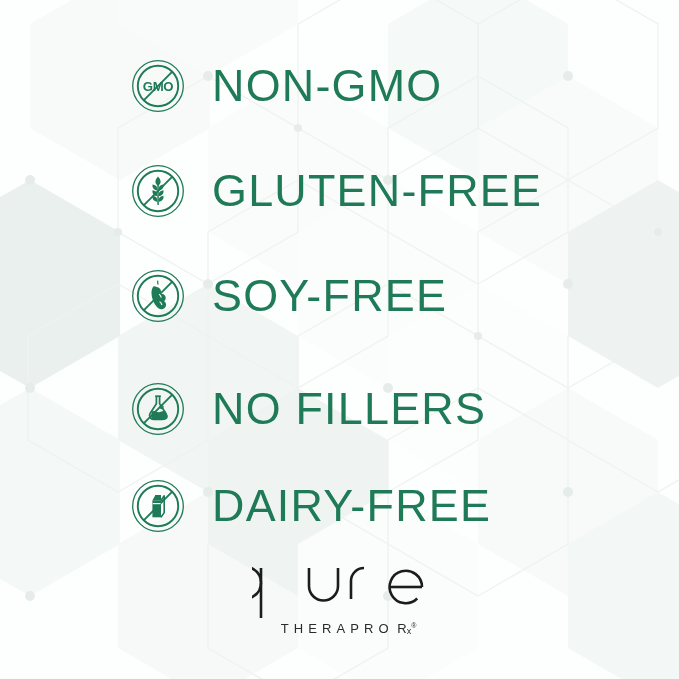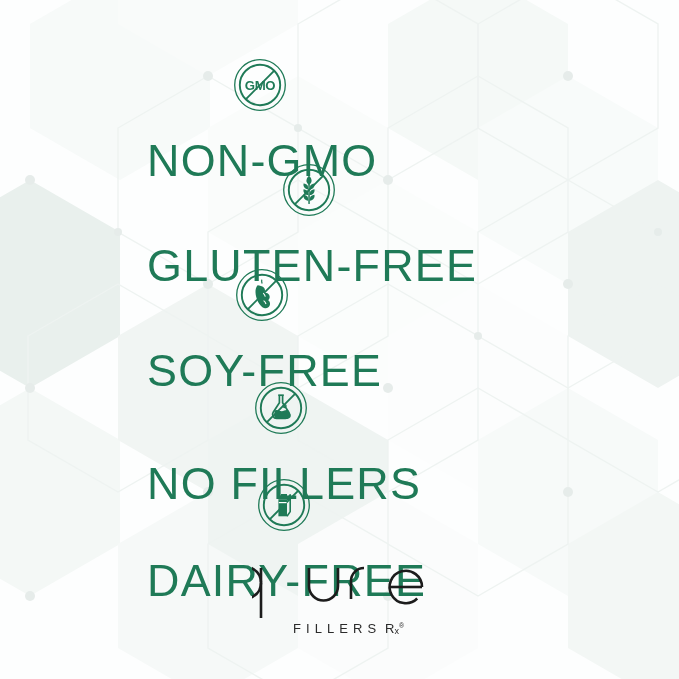--- a/index.html
+++ b/index.html
@@ -29,26 +29,25 @@
   #claims {
     position: absolute;
     left: 0;
     top: 0;
     width: 679px;
     height: 679px;
     z-index: 2;
   }
   .claim-row {
     position: absolute;
-    left: 147px;
+    left: 131px;
     height: 56px;
     display: flex;
     align-items: center;
     gap: 27px;
-    flex-direction: column;
   }
   .claim-icon {
     width: 54px;
     height: 54px;
     flex: 0 0 54px;
     display: block;
   }
   .claim-label {
     font-family: "Liberation Sans", sans-serif;
     font-size: 44px;
@@ -276,16 +275,16 @@
         <path d="M9 24.5a16 16 0 1 0 0 .4"></path>
 
         <path d="M57 10v18a14.5 14.5 0 0 0 29 0V10"></path>
 
         <path d="M99 41V23a13 13 0 0 1 13-13"></path>
 
         <path d="M170 29a16.2 16.2 0 1 0-4.8 11.5"></path>
         <line x1="138" y1="29" x2="170" y2="29"></line>
       </g>
     </svg>
-    <span id="brand-sub"><span>FILLERS</span><span class="rx"> <span>R</span><span class="rx-x">x</span><span class="reg">®</span></span></span>
+    <span id="brand-sub"><span>THERAPRO</span><span class="rx"> <span>R</span><span class="rx-x">x</span><span class="reg">®</span></span></span>
   </div>
 
 </div>
 
 </body></html>

